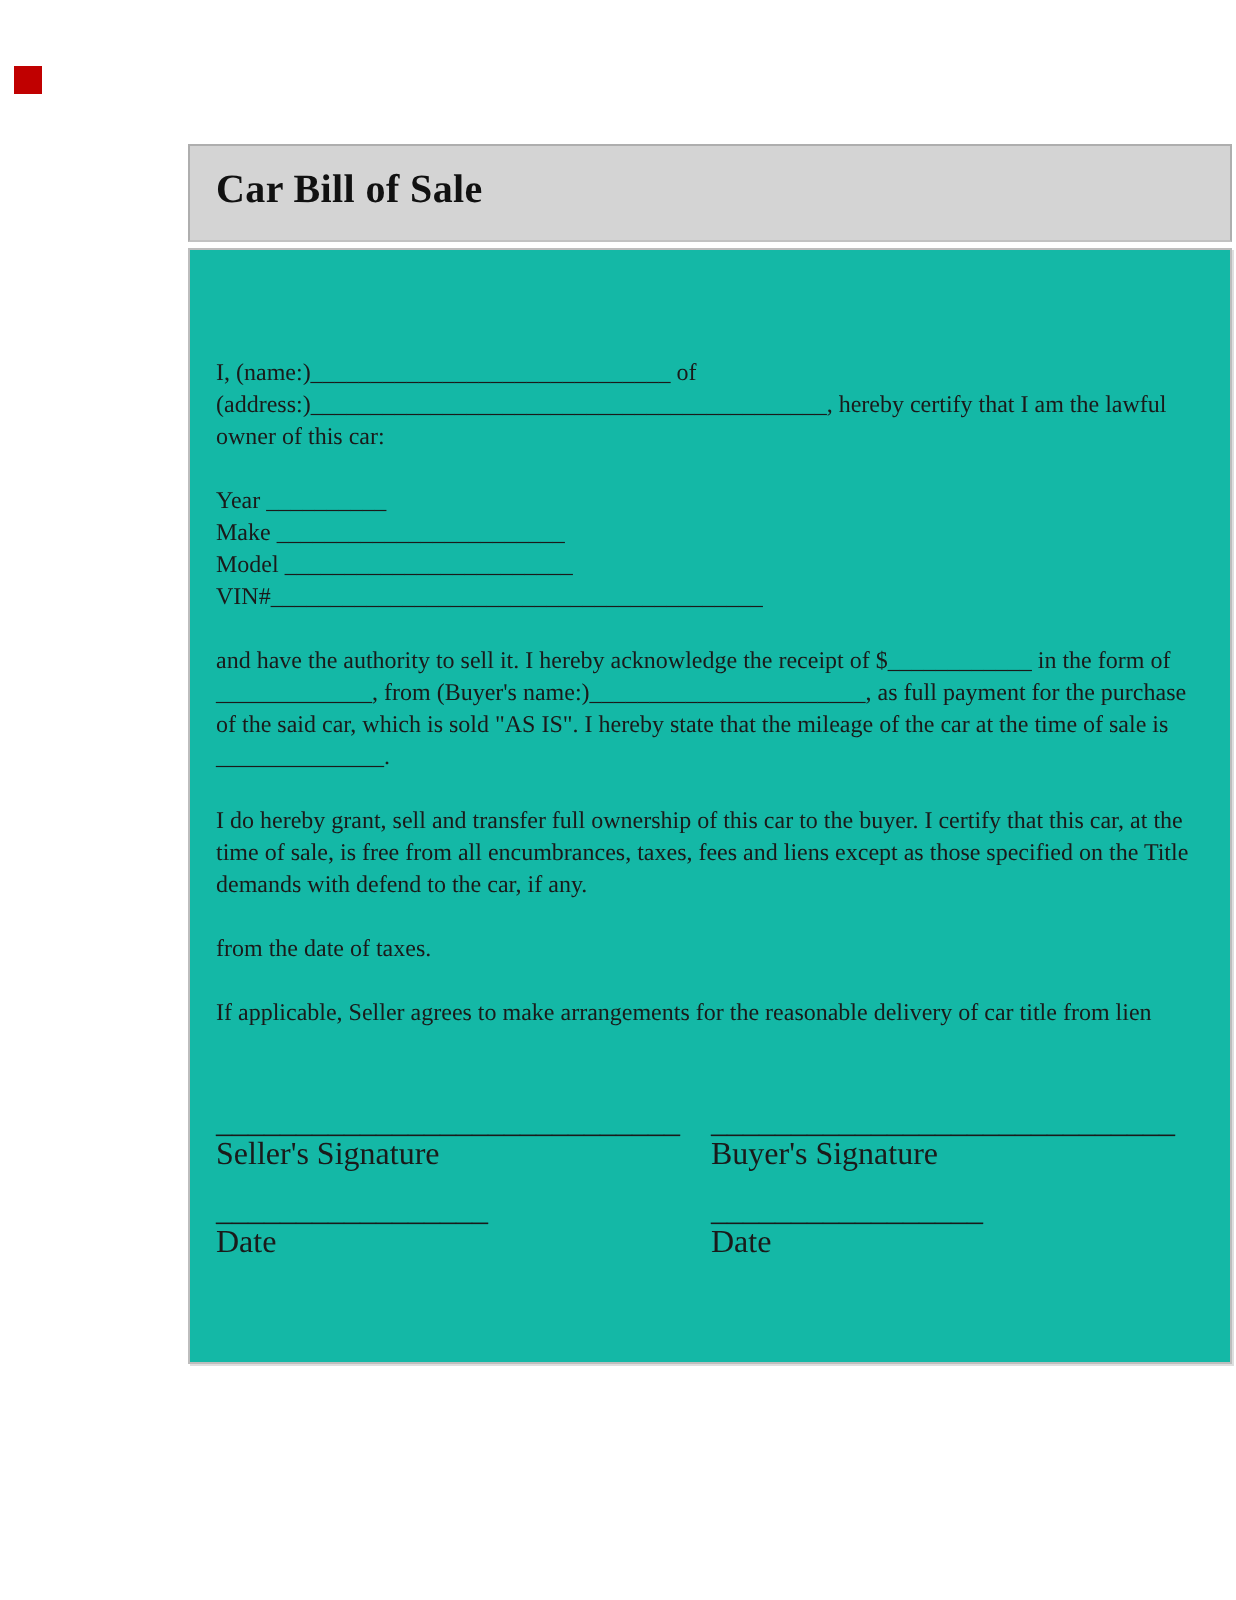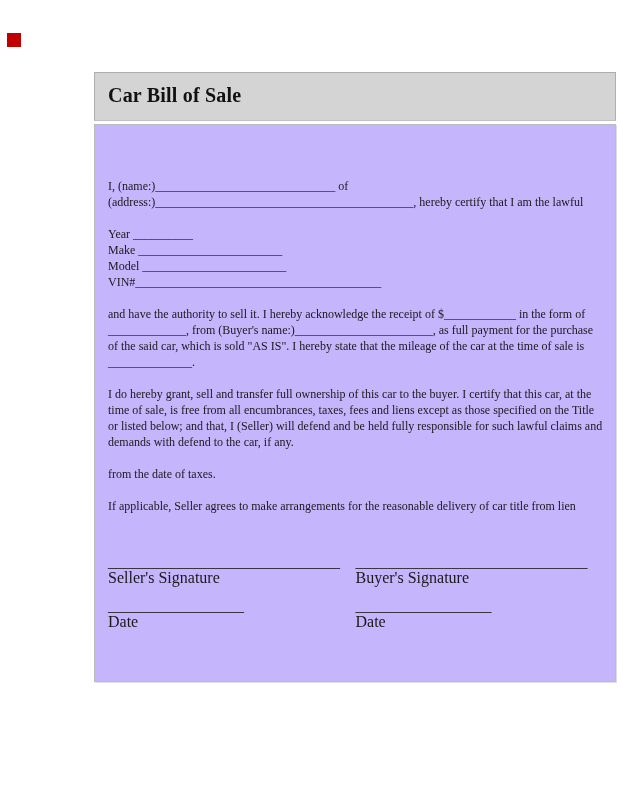--- a/index.html
+++ b/index.html
@@ -37,21 +37,21 @@
   .doc-title {
     font-size: 20px;
     font-weight: bold;
     color: #111111;
     letter-spacing: 0.2px;
   }
   .doc-body {
     margin-top: 3px;
     width: 100%;
     height: 558px;
-    background: #c4b5fd;
+    background: #14b8a6;
     border: 1px solid #bdbdbd;
     box-shadow: 1px 1px 0 #dedede;
     padding: 53px 12px 0 13px;
     overflow: hidden;
   }
   .para {
     font-size: 12px;
     line-height: 16px;
     margin-bottom: 16px;
   }
@@ -78,40 +78,40 @@
 
   <div class="doc-header">
     <div class="doc-title">Car Bill of Sale</div>
   </div>
 
   <div class="doc-body">
 
     <div class="para">
         <div class="line">I, (name:)______________________________ of</div>
         <div class="line">(address:)___________________________________________, hereby certify that I am the lawful</div>
+        <div class="line">owner of this car:</div>
       </div>
 
     <div class="para">
         <div class="line">Year __________</div>
         <div class="line">Make ________________________</div>
         <div class="line">Model ________________________</div>
         <div class="line">VIN#_________________________________________</div>
       </div>
 
     <div class="para">
         <div class="line">and have the authority to sell it. I hereby acknowledge the receipt of $____________ in the form of</div>
         <div class="line">_____________, from (Buyer's name:)_______________________, as full payment for the purchase</div>
         <div class="line">of the said car, which is sold "AS IS". I hereby state that the mileage of the car at the time of sale is</div>
         <div class="line">______________.</div>
       </div>
 
     <div class="para">
         <div class="line">I do hereby grant, sell and transfer full ownership of this car to the buyer. I certify that this car, at the</div>
         <div class="line">time of sale, is free from all encumbrances, taxes, fees and liens except as those specified on the Title</div>
-        <div class="line">or listed below; and that, I (Seller) will defend and be held fully responsible for such lawful claims and</div>
         <div class="line">demands with defend to the car, if any.</div>
       </div>
 
     <div class="para">
         <div class="line">from the date of taxes.</div>
       </div>
 
     <div class="para">
         <div class="line">If applicable, Seller agrees to make arrangements for the reasonable delivery of car title from lien</div>
       </div>

